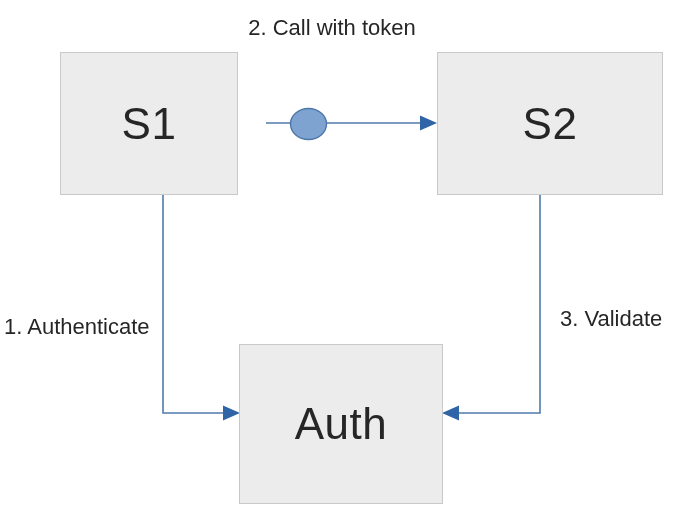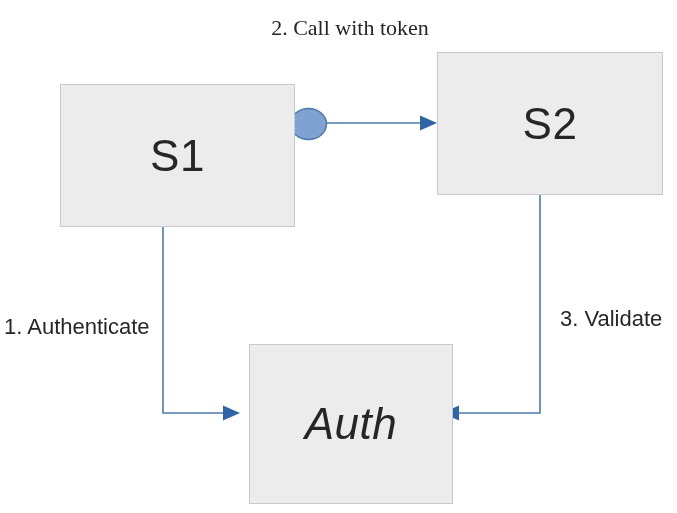--- a/index.html
+++ b/index.html
@@ -44,30 +44,30 @@
     align-items: center;
     justify-content: center;
     box-sizing: border-box;
   }
   .node-label {
     font-size: 44px;
     color: var(--color-text, #262626);
     letter-spacing: 0.5px;
     white-space: nowrap;
   }
-  .node-s1   { left: 60px;  top: 52px;  width: 235px; height: 143px; margin-top: 32px; }
+  .node-s1   { left: 60px;  top: 52px;  width: 178px; height: 143px; }
   .node-s2   { left: 437px; top: 52px;  width: 226px; height: 143px; }
-  .node-auth { left: 249px; top: 344px; width: 204px; height: 160px; font-style: italic; }
+  .node-auth { left: 239px; top: 344px; width: 204px; height: 160px; }
   .edge-label {
     position: absolute;
     font-size: 22px;
     color: var(--color-text, #262626);
     white-space: nowrap;
   }
-  .label-call { left: 240px; top: 15px; width: 220px; text-align: center; font-family: Liberation Serif, serif; }
+  .label-call { left: 222px; top: 15px; width: 220px; text-align: center; }
   .label-authenticate { left: 4px; top: 314px; text-align: center; }
   .label-validate { left: 560px; top: 306px; }
 </style>
 </head>
 <body>
 
 <div class="canvas">
 
   <svg class="connector-layer" width="677" height="513" viewBox="0 0 677 513" xmlns="http://www.w3.org/2000/svg">
 

